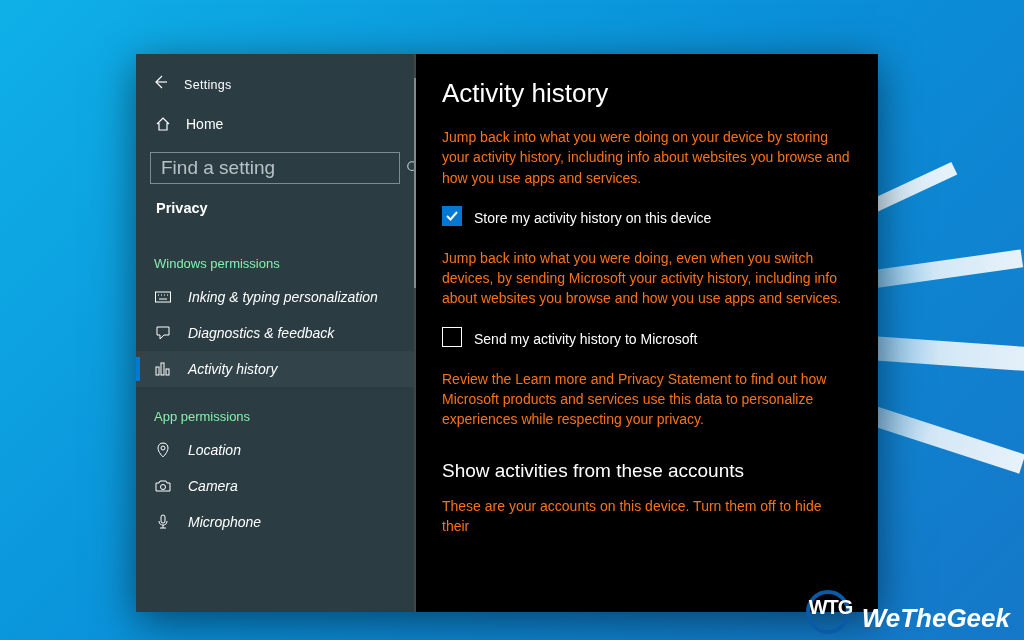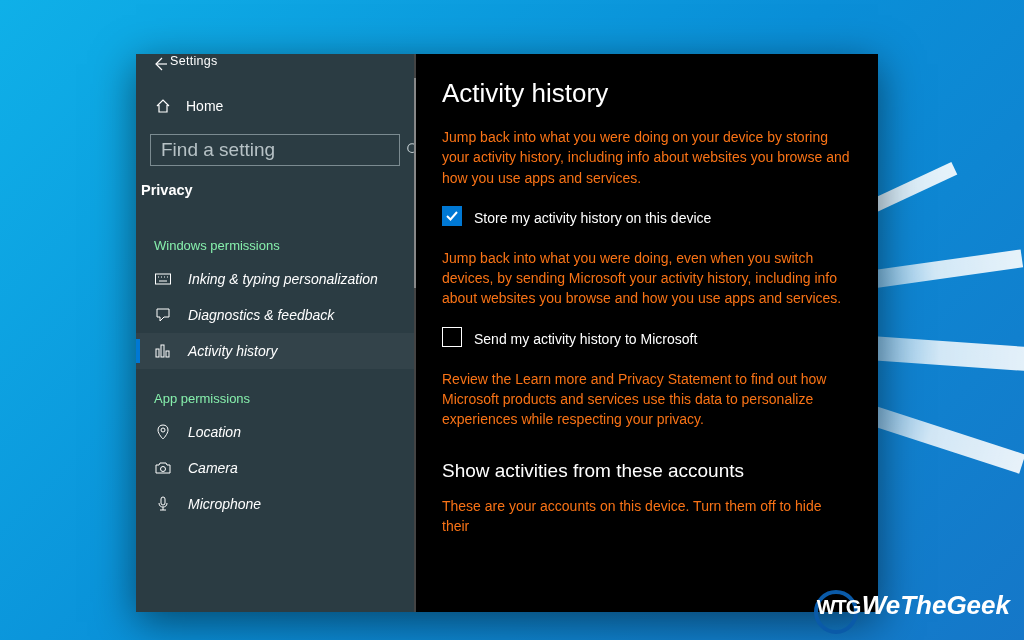--- a/index.html
+++ b/index.html
@@ -15,52 +15,52 @@
   .beams .b3{left:40px;top:160px;width:240px;height:20px;transform:rotate(18deg);}
   .beams .b4{left:10px;top:30px;width:210px;height:14px;transform:rotate(-25deg);}
 
   .window {
     position: absolute; left: 136px; top: 54px; width: 742px; height: 558px;
     display: flex; background: #000; color: #fff; box-shadow: 0 10px 40px rgba(0,0,0,.5);
   }
   .sidebar {
     width: 278px; background: #2b3c43; display: flex; flex-direction: column; font-size: 14px;
   }
-  .titlebar { display:flex; align-items:flex-start; padding: 0 14px 10px 14px; }
+  .titlebar { display:flex; align-items:flex-end; padding: 18px 14px 10px 14px; gap:14px;}
   .back-btn { width:20px; height:20px; display:flex; align-items:center; justify-content:center; cursor:pointer;}
   .title { font-size: 12.5px; letter-spacing:.3px;}
   .wincontrols { position:absolute; right:0; top:0; display:flex;}
   .wincontrols div { width:46px; height:30px; display:flex; align-items:center; justify-content:center; color:#fff; cursor:pointer;}
   .wincontrols svg { width:11px; height:11px; }
   .home { display:flex; align-items:center; gap:14px; padding: 14px 18px; cursor:pointer;}
   .searchbox { margin: 6px 14px 12px 14px; border:1px solid #7b8b91; height:32px; display:flex; align-items:center; padding:0 10px; cursor:text;}
   .searchbox input { flex:1; background:transparent; border:none; outline:none; color:#fff; font-size:19px;}
   .searchbox input::placeholder{color:#b7c2c6;}
-  .category { padding: 4px 18px 18px 5px; font-size:14.5px; font-weight:600;}
+  .category { padding: 4px 18px 18px 20px; font-size:14.5px; font-weight:600;}
   .group-label { padding: 22px 18px 8px 18px; color:#86efac; font-size:13px;}
   .nav-item { display:flex; align-items:center; gap:16px; padding:10px 18px 10px 18px; cursor:pointer; position:relative;font-style:italic;}
   .nav-item.selected { background:rgba(255,255,255,.04);}
   .nav-item.selected::before{content:"";position:absolute;left:0;top:6px;bottom:6px;width:4px;background:#0078d4;}
   .nav-icon{width:18px;display:flex;justify-content:center;}
   .nav-label{font-size:14px;}
 
   .content { flex:1; background:#000; color:#fff; padding: 24px 28px 0 28px; position:relative; overflow:hidden;}
   .scroll { position:absolute; left:0; top:0; bottom:0; width:2px; background:#444;}
   .scroll-thumb{position:absolute; left:0; top:24px; height:210px; width:2px; background:#888;}
   .h1 { font-size:26px; font-weight:300; margin-bottom:18px;}
   .p { font-size:14px; line-height:1.45; color:#f97316; margin-bottom:18px; max-width:420px;}
   .cb { display:flex; align-items:flex-end; gap:12px; margin-bottom:22px; cursor:pointer;}
   .cb-box { width:20px; height:20px; border:1.5px solid #fff; display:flex; align-items:center; justify-content:center;}
   .cb-box.checked{ background:#0078d4; border-color:#0078d4;}
   .cb-box.checked svg{display:block;}
   .cb-box svg{display:none; width:14px; height:14px;}
   .cb-label{font-size:14px;}
   .h2 { font-size:19px; font-weight:400; margin-top:30px; margin-bottom:14px;}
 
-  .watermark{ position:absolute; right:14px; bottom:6px; display:flex; align-items:flex-start; color:#fff; font-style:italic; font-weight:600; font-size:26px;}
+  .watermark{ position:absolute; right:14px; bottom:6px; display:flex; align-items:flex-end; gap:8px; color:#fff; font-style:italic; font-weight:600; font-size:26px;}
   .wm-badge{ width:48px; height:44px; position:relative;}
   .wm-badge .cir{position:absolute;border:4px solid #0a5aa8;border-radius:50%;}
   .wm-badge .c1{width:44px;height:44px;left:0;top:0;}
   .wm-badge .tx{position:absolute;left:3px;top:6px;font-size:20px;font-weight:800;color:#fff;font-style:normal;letter-spacing:-1px;}
 </style>
 </head>
 <body>
 
 <div class="beams">
   <span class="b1"></span>

